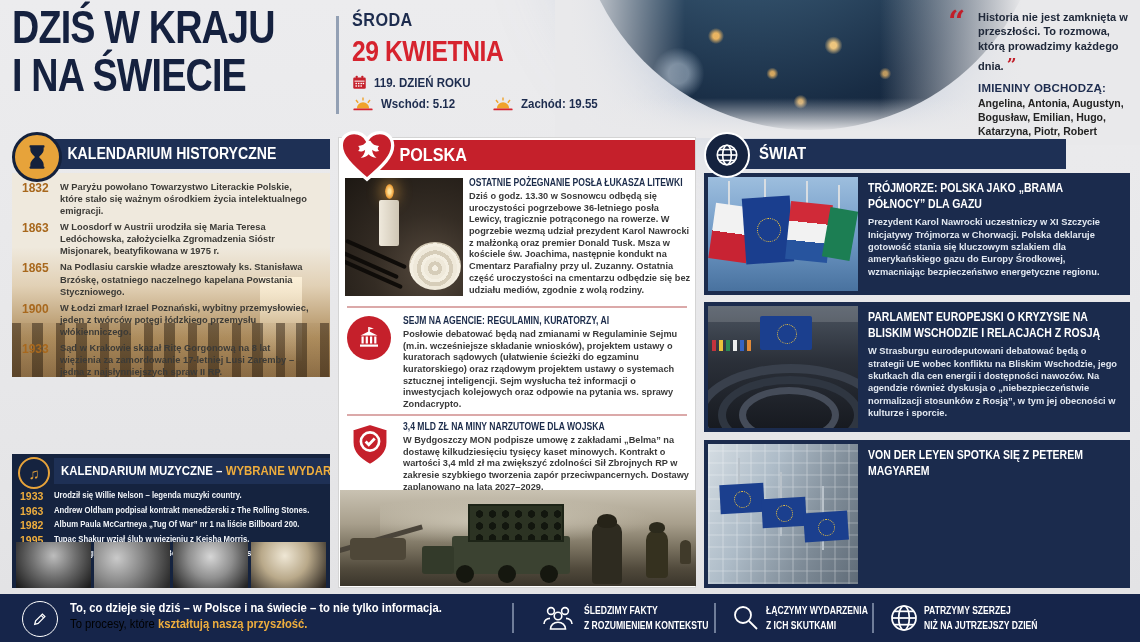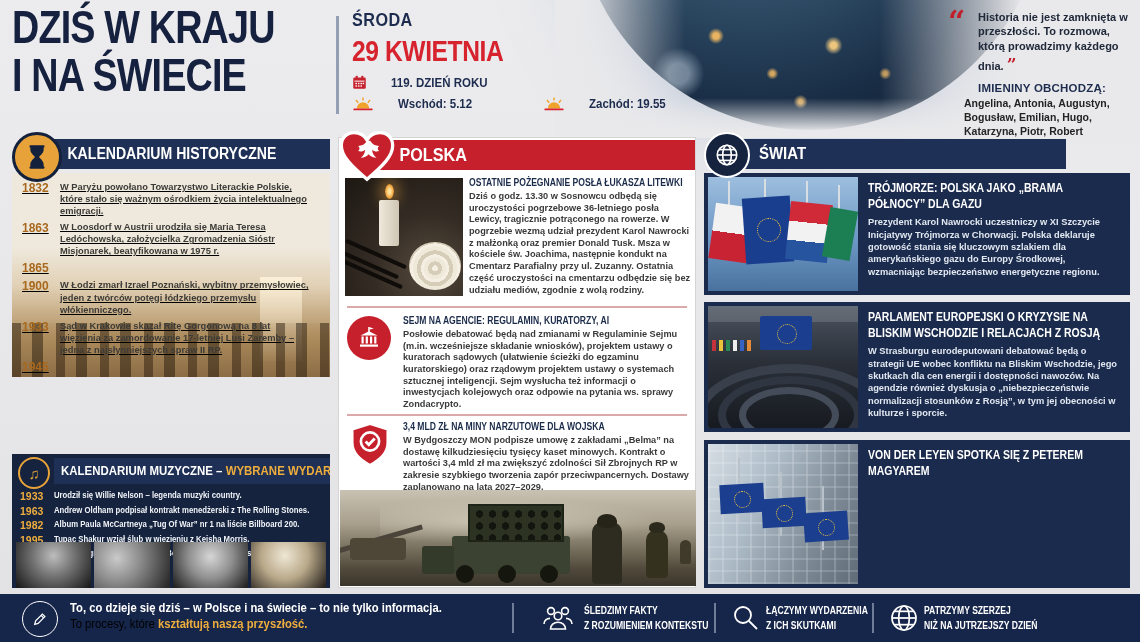--- a/index.html
+++ b/index.html
@@ -9,54 +9,54 @@
   .abs{position:absolute;}
   svg{display:block;}
 
   
   .h-title{left:12px;top:4px;color:#15213f;font-weight:800;font-size:46px;line-height:1.04;
     letter-spacing:-1px;transform:scaleX(.82);transform-origin:left top;white-space:nowrap;}
   .h-div{left:336px;top:16px;width:3px;height:98px;background:#93a0b4;}
   .h-date{left:352px;top:10px;}
   .h-weekday{font-size:18px;font-weight:800;color:#1d2c4e;transform:scaleX(.9);transform-origin:left top;white-space:nowrap;letter-spacing:.5px;}
   .h-daynum{font-size:30px;font-weight:800;color:#d6232e;transform:scaleX(.82);transform-origin:left top;white-space:nowrap;margin-top:3px;letter-spacing:-.5px;}
-  .h-row{display:flex;align-items:center;gap:24px;margin-top:7px;}
+  .h-row{display:flex;align-items:center;gap:7px;margin-top:7px;}
   .h-rowtext{font-size:12.5px;font-weight:800;color:#1d2c4e;transform:scaleX(.92);transform-origin:left center;white-space:nowrap;}
   .h-suntext{font-size:12.5px;font-weight:700;color:#1d2c4e;white-space:nowrap;transform:scaleX(.92);transform-origin:left center;}
   .earth{left:575px;top:-340px;width:470px;height:470px;border-radius:50%;
     box-shadow:0 0 70px 12px rgba(150,170,200,.5);
     background:
       radial-gradient(circle at 30% 80%, rgba(243,186,98,.95) 0 3px, rgba(243,186,98,0) 8px),
       radial-gradient(circle at 42% 88%, rgba(243,186,98,.85) 0 2px, rgba(243,186,98,0) 6px),
       radial-gradient(circle at 55% 82%, rgba(248,205,128,.95) 0 3px, rgba(248,205,128,0) 9px),
       radial-gradient(circle at 66% 88%, rgba(243,186,98,.75) 0 2px, rgba(243,186,98,0) 6px),
       radial-gradient(circle at 48% 94%, rgba(244,194,115,.85) 0 2px, rgba(244,194,115,0) 7px),
       radial-gradient(circle at 22% 88%, rgba(200,215,230,.5) 0 10px, rgba(200,215,230,0) 26px),
       radial-gradient(circle at 38% 35%, #5d7d95 0%, #32506a 38%, #182c44 68%, #0b1628 100%);}
   .earth-fade-l{left:555px;top:0;width:130px;height:145px;background:linear-gradient(90deg,#e9e9eb 12%,rgba(233,233,235,0));}
   .earth-fade-r{left:880px;top:0;width:260px;height:145px;background:linear-gradient(90deg,rgba(233,233,235,0),#e9e9eb 55%);}
   .earth-fade-b{left:555px;top:98px;width:530px;height:40px;background:linear-gradient(180deg,rgba(233,233,235,0),#e9e9eb 85%);}
   .h-quote{left:948px;top:10px;width:188px;z-index:6;}
   .q-open{position:absolute;left:0;top:-6px;font-family:"DejaVu Serif",serif;font-size:30px;font-weight:800;color:#c11f2a;}
   .q-text{margin-left:30px;width:152px;font-size:11px;font-weight:800;color:#20293a;line-height:1.3;}
   .q-close{font-family:"DejaVu Serif",serif;color:#c11f2a;font-size:17px;font-weight:800;}
   .q-nlabel{margin-left:30px;margin-top:7px;font-size:11.5px;font-weight:800;color:#1d2c4e;letter-spacing:.2px;}
-  .q-names{margin-left:16px;width:155px;font-size:10.5px;font-weight:600;color:#232323;line-height:1.35;margin-top:2px;}
+  .q-names{margin-left:30px;width:155px;font-size:10.5px;font-weight:600;color:#232323;line-height:1.35;margin-top:2px;}
 
   
   .sec-bar{position:absolute;height:30px;background:#1e3055;}
   .sec-label{line-height:30px;color:#fff;font-weight:800;transform:scaleX(.88);transform-origin:left center;white-space:nowrap;}
   .badge{position:absolute;border-radius:50%;display:flex;align-items:center;justify-content:center;z-index:3;}
 
   
   .col-history{left:12px;top:137px;width:318px;height:451px;}
   .lc-bar{left:22px;top:2px;width:296px;}
   .lc-label{padding-left:38px;font-size:16px;}
   .lc-icon{left:0;top:-5px;width:44px;height:44px;background:#e7a33a;border:3px solid #14213c;}
-  .lc-body{left:0;top:36px;width:318px;height:204px;background:#efe9dd;overflow:hidden;text-decoration:underline;}
+  .lc-body{left:0;top:36px;width:318px;height:204px;background:#efe9dd;overflow:hidden;}
   .lc-photo{position:absolute;bottom:0;left:0;width:100%;height:130px;
     background:linear-gradient(180deg,rgba(239,233,221,0) 0%,rgba(214,188,148,.55) 30%,#b08f5f 70%,#8a6b44 100%);}
   .lc-window{position:absolute;right:28px;bottom:16px;width:42px;height:84px;
     background:linear-gradient(180deg,rgba(255,244,220,.85),rgba(180,150,105,.15));}
   .lc-figures{position:absolute;bottom:0;left:0;width:100%;height:54px;opacity:.6;
     background:repeating-linear-gradient(90deg,rgba(50,34,18,.9) 0 9px,rgba(130,100,62,.25) 9px 20px,rgba(38,26,13,.85) 20px 31px,rgba(150,118,74,.2) 31px 44px);}
   .lc-events{position:relative;padding:8px 6px 0 10px;z-index:2;}
   .ev{display:flex;margin-bottom:4px;}
   .ev-year{flex:none;width:38px;font-size:12px;font-weight:800;color:#a8681d;}
   .ev-text{width:252px;font-size:9.3px;font-weight:700;color:#3c3b37;line-height:1.3;}
@@ -254,20 +254,21 @@
         <div class="ev">
             <div class="ev-year">1832</div>
             <div class="ev-text">W Paryżu powołano Towarzystwo Literackie Polskie, które stało się ważnym ośrodkiem życia intelektualnego emigracji.</div>
           </div>
         <div class="ev">
             <div class="ev-year">1863</div>
             <div class="ev-text">W Loosdorf w Austrii urodziła się Maria Teresa Ledóchowska, założycielka Zgromadzenia Sióstr Misjonarek, beatyfikowana w 1975 r.</div>
           </div>
         <div class="ev">
             <div class="ev-year">1865</div>
+            <div class="ev-text">Na Podlasiu carskie władze aresztowały ks. Stanisława Brzóskę, ostatniego naczelnego kapelana Powstania Styczniowego.</div>
           </div>
         <div class="ev">
             <div class="ev-year">1900</div>
             <div class="ev-text">W Łodzi zmarł Izrael Poznański, wybitny przemysłowiec, jeden z twórców potęgi łódzkiego przemysłu włókienniczego.</div>
           </div>
         <div class="ev">
             <div class="ev-year">1933</div>
             <div class="ev-text">Sąd w Krakowie skazał Ritę Gorgonową na 8 lat więzienia za zamordowanie 17-letniej Lusi Zaremby – jedna z najsłynniejszych spraw II RP.</div>
           </div>
         <div class="ev">

